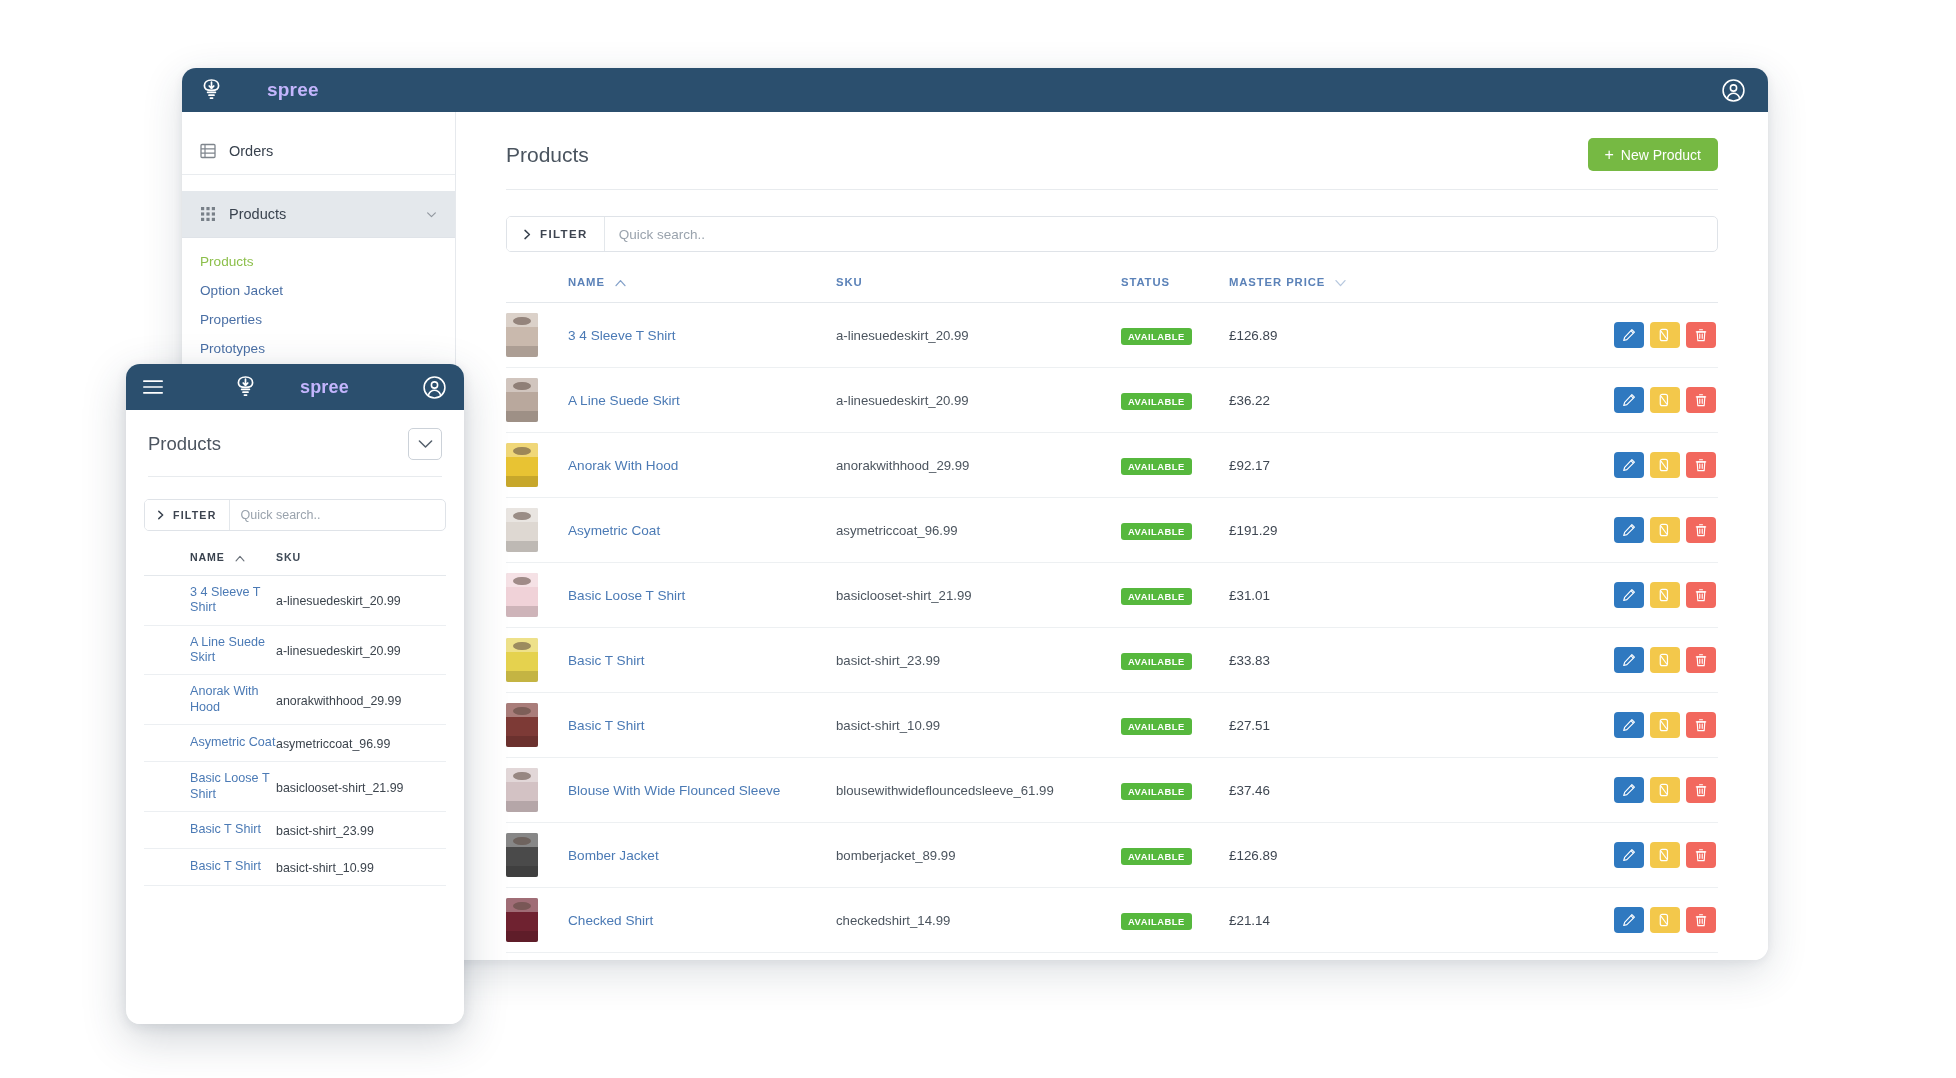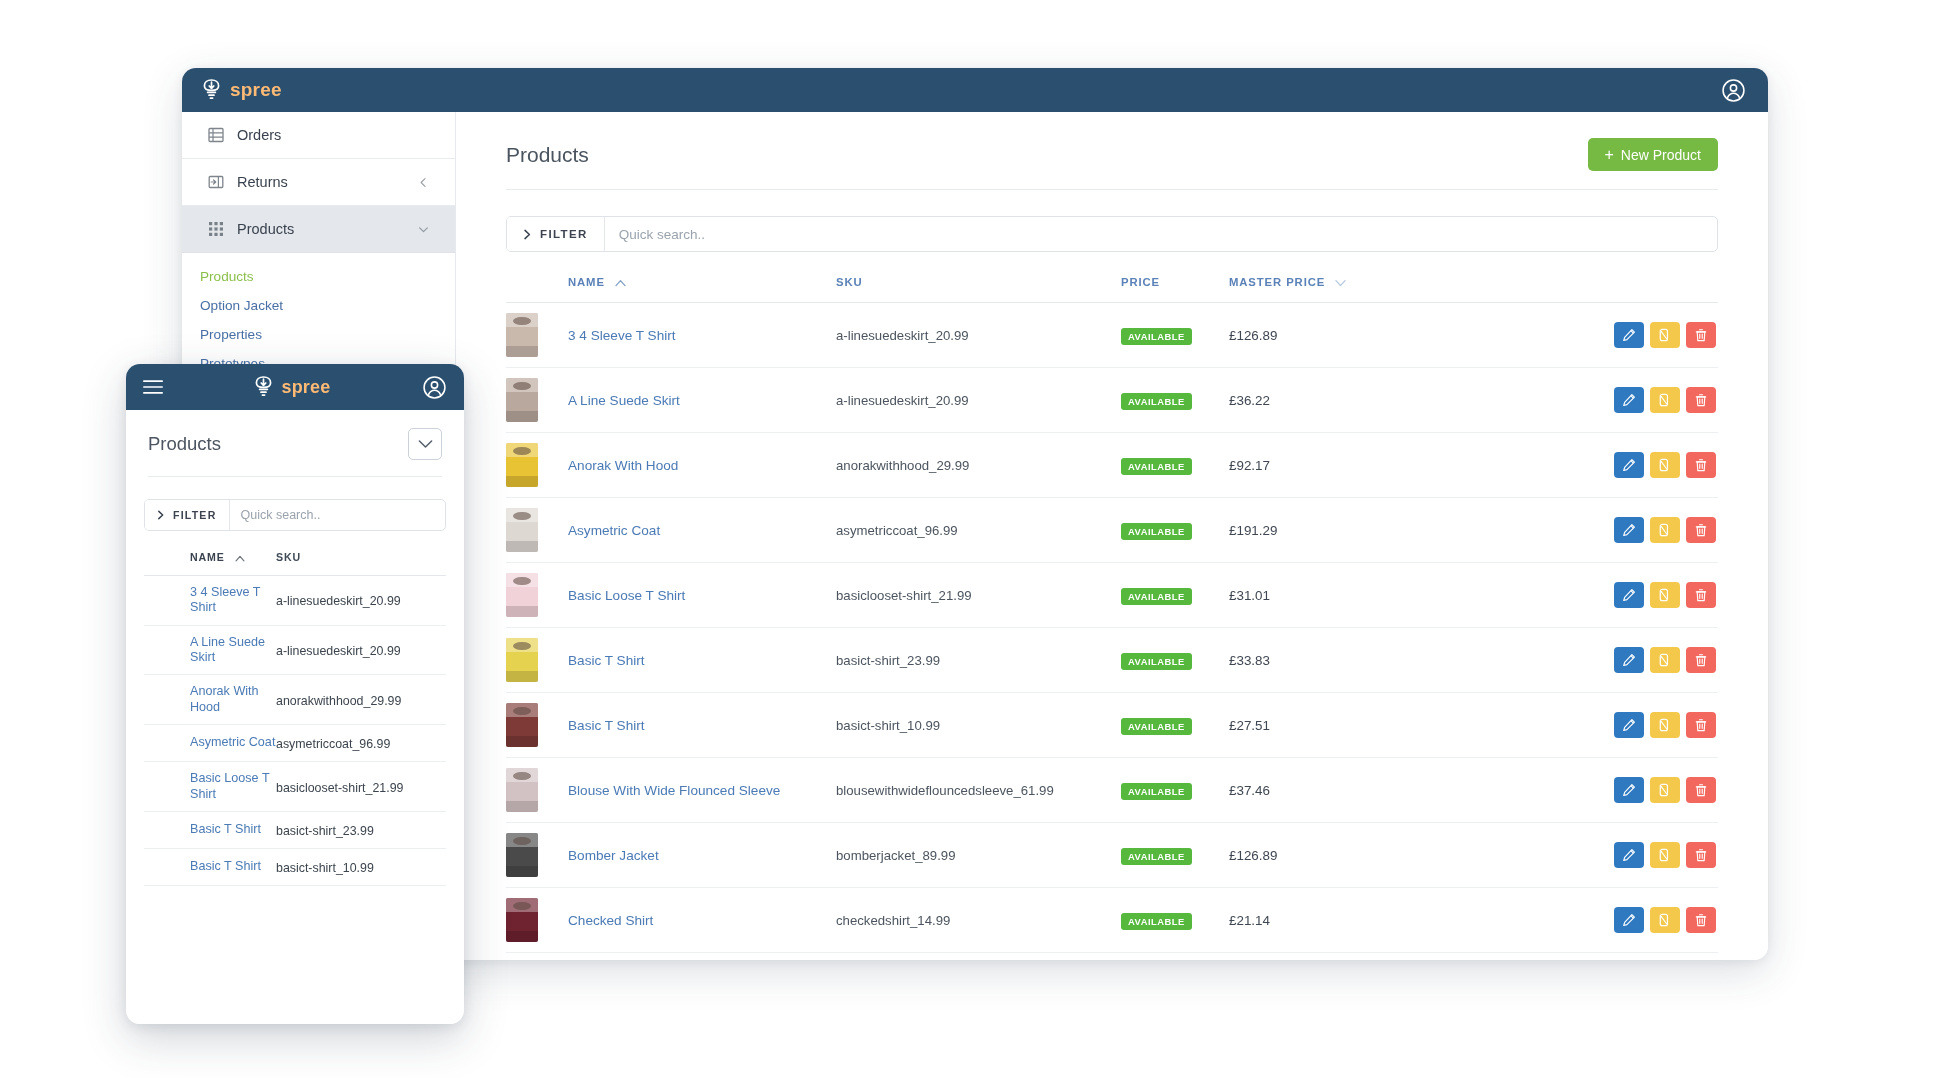--- a/index.html
+++ b/index.html
@@ -23,39 +23,40 @@
   }
   .topbar {
     height: 44px;
     background: #2b4f6e;
     display: flex; align-items: center;
     padding: 0 22px 0 20px;
   }
   .brand { display: flex; align-items: center; gap: 9px; }
   .brand-logo { width: 19px; height: 22px; display:block; }
   .brand-word {
-    color: #fdba74; font-size: 19px; font-weight: 700;
+    color: #c4b5fd; font-size: 19px; font-weight: 700;
     letter-spacing: .2px;
+    margin-left: 37px;
   }
   .topbar-spacer { flex: 1; }
   .avatar-btn { width: 25px; height: 25px; display:block; }
 
   .body-row { display: flex; height: calc(100% - 44px); }
 
   
   .sidebar {
     width: 274px; flex: 0 0 274px;
     background: #ffffff;
     border-right: 1px solid #e6e9ed;
   }
   .nav-item {
     display: flex; align-items: center; gap: 13px;
-    height: 47px; padding: 0 26px;
+    height: 47px; padding: 0 18px;
     border-bottom: 1px solid #e9ecef;
-    color: #39424e; font-size: 14.5px;
+    color: #39424e; font-size: 14.5px; margin-top: 16px;
   }
   .nav-item.active { background: #e4e8ec; border-bottom-color: #dfe3e8; }
   .nav-ico { width: 16px; height: 16px; flex: 0 0 16px; opacity:.78; }
   .nav-label { flex: 1; }
   .nav-chev { width: 11px; height: 11px; opacity:.6; }
 
   .subnav { padding: 9px 0 4px 0; }
   .subnav a {
     display: block; padding: 7px 18px;
     font-size: 13.6px; text-decoration: none;
@@ -243,31 +244,20 @@
       <nav class="sidebar">
 
         <div class="nav-item">
           <svg class="nav-ico" viewBox="0 0 16 16">
             <rect x="1" y="1.5" width="14" height="13" rx="1" fill="none" stroke="#5b636d" stroke-width="1.3"></rect>
             <path d="M1 5.8 H15 M1 10.2 H15 M5 1.5 V14.5" stroke="#5b636d" stroke-width="1.2"></path>
           </svg>
           <span class="nav-label">Orders</span>
         </div>
 
-        <div class="nav-item">
-          <svg class="nav-ico" viewBox="0 0 16 16">
-            <rect x="1.2" y="2.5" width="13.6" height="11" rx="1" fill="none" stroke="#5b636d" stroke-width="1.3"></rect>
-            <path d="M10.4 2.5 V13.5" stroke="#5b636d" stroke-width="1.2"></path>
-            <path d="M3.2 8 H7.6 M5.6 6 L7.7 8 L5.6 10" stroke="#5b636d" stroke-width="1.2" fill="none" stroke-linecap="round" stroke-linejoin="round"></path>
-          </svg>
-          <span class="nav-label">Returns</span>
-          <svg class="nav-chev" viewBox="0 0 12 12">
-            <path d="M7.6 1.8 L3.4 6 L7.6 10.2" fill="none" stroke="#5b636d" stroke-width="1.3" stroke-linecap="round" stroke-linejoin="round"></path>
-          </svg>
-        </div>
 
         <div class="nav-item active">
           <svg class="nav-ico" viewBox="0 0 16 16">
             <g fill="#5b636d">
               <rect x="1" y="1" width="3.2" height="3.2"></rect>
                 <rect x="6.4" y="1" width="3.2" height="3.2"></rect>
                 <rect x="11.8" y="1" width="3.2" height="3.2"></rect>
               <rect x="1" y="6.4" width="3.2" height="3.2"></rect>
                 <rect x="6.4" y="6.4" width="3.2" height="3.2"></rect>
                 <rect x="11.8" y="6.4" width="3.2" height="3.2"></rect>
@@ -316,21 +306,21 @@
           <thead>
             <tr>
               <th class="col-img"></th>
               <th class="col-name">
                 <span>NAME</span>
                 <svg class="sort" width="11" height="8" viewBox="0 0 11 8">
                   <path d="M1 6.6 L5.5 1.6 L10 6.6" fill="none" stroke="#5b82b8" stroke-width="1.3" stroke-linecap="round" stroke-linejoin="round"></path>
                 </svg>
               </th>
               <th class="col-sku">SKU</th>
-              <th class="col-status">PRICE</th>
+              <th class="col-status">STATUS</th>
               <th class="col-price">
                 <span>MASTER PRICE</span>
                 <svg class="sort" width="11" height="8" viewBox="0 0 11 8">
                   <path d="M1 1.6 L5.5 6.6 L10 1.6" fill="none" stroke="#9fb6d4" stroke-width="1.3" stroke-linecap="round" stroke-linejoin="round"></path>
                 </svg>
               </th>
               <th class="col-act"></th>
             </tr>
           </thead>
           <tbody id="desktop-tbody">

